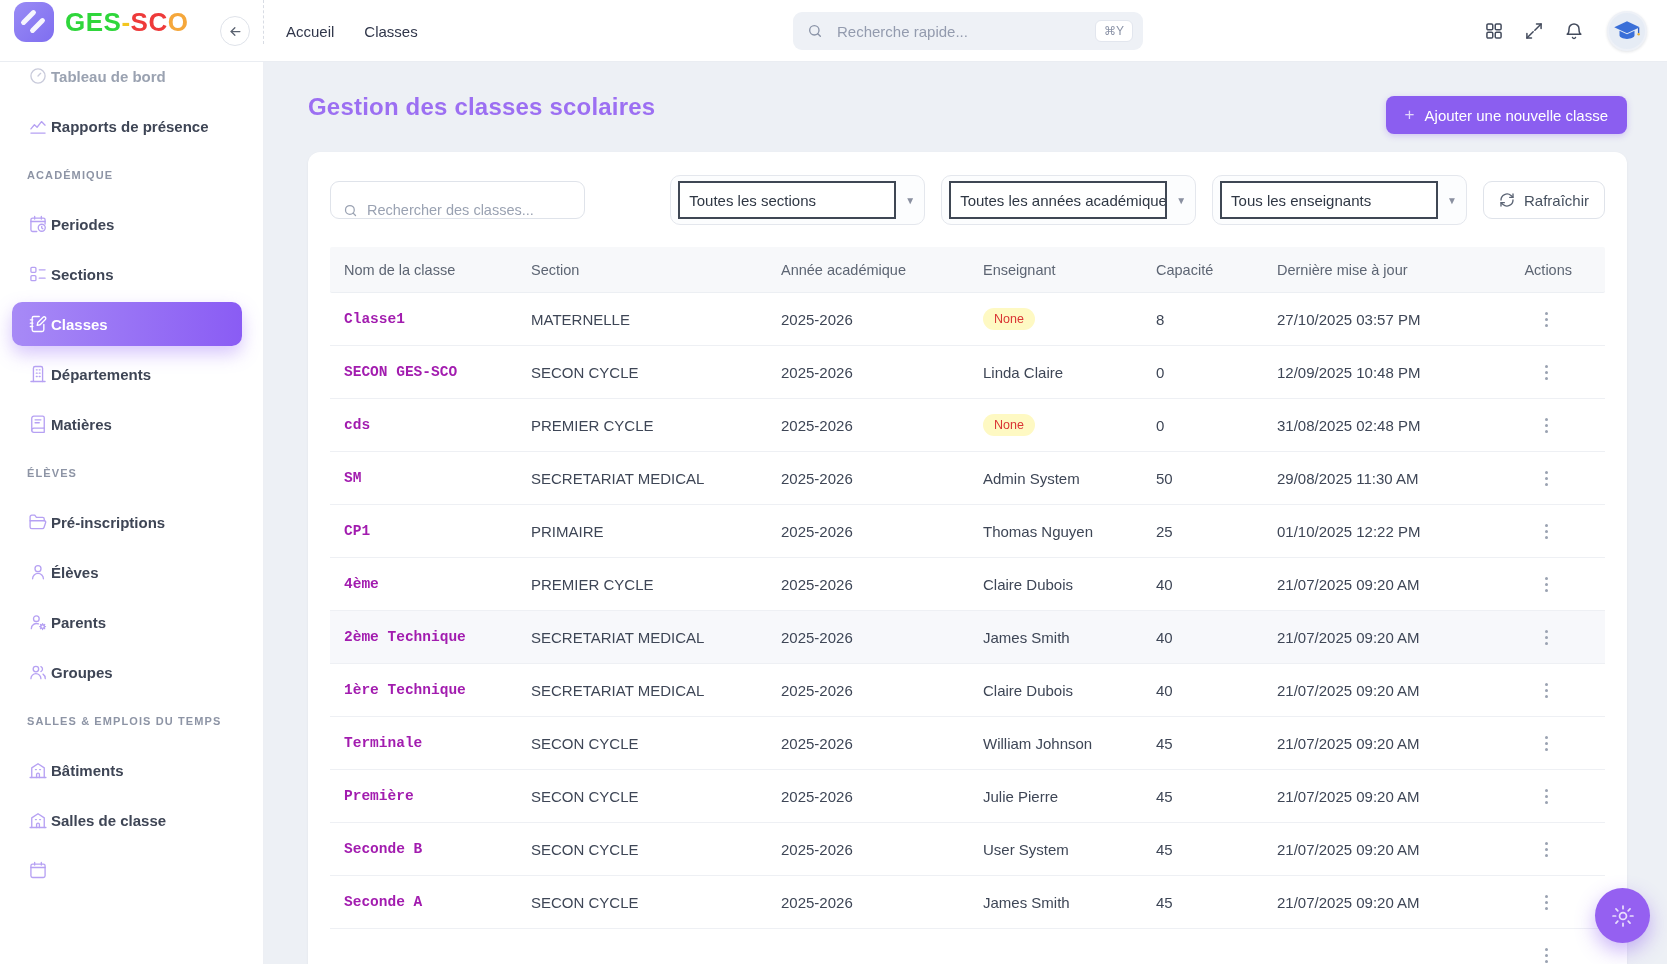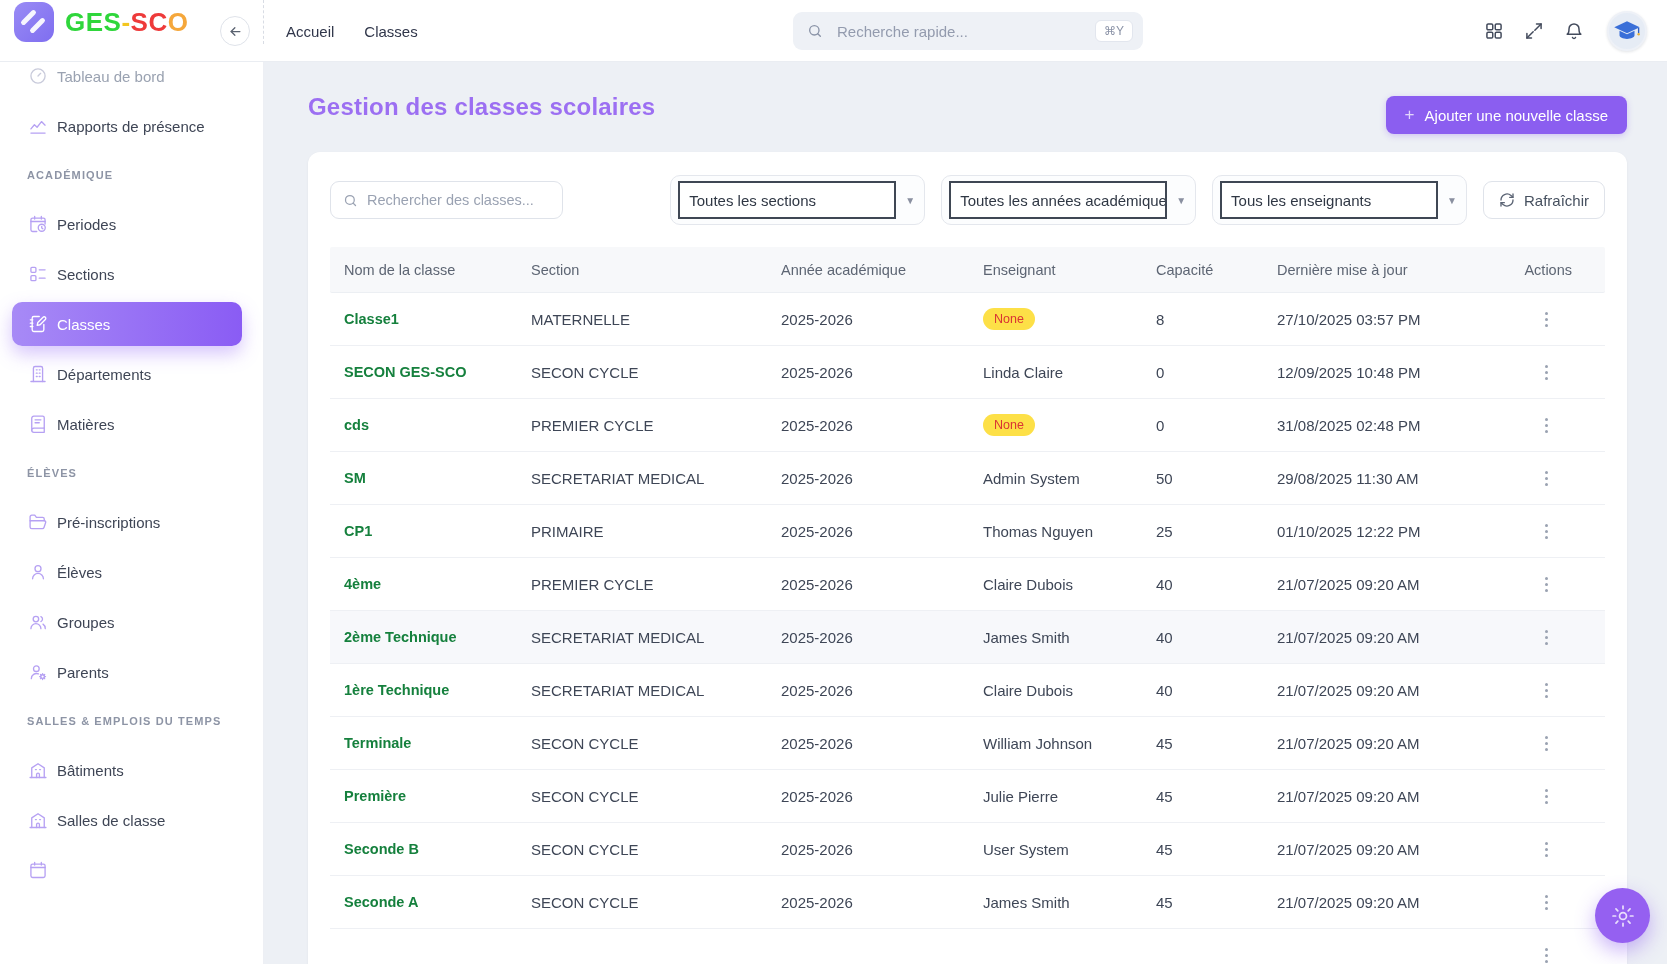--- a/index.html
+++ b/index.html
@@ -23,61 +23,61 @@
   .tb-search input::placeholder { color:#939bae; }
   .kbd-badge { background:#fff; border:1px solid #e2e6ee; border-radius:6px; font-size:12px; color:#8b93a7; padding:4px 8px; line-height:1; }
   .tb-actions { position:absolute; right:20px; top:0; height:62px; display:flex; align-items:center; gap:18px; }
   .tb-icon-btn { width:22px; height:22px; border:none; background:transparent; color:#434b5c; cursor:pointer; display:flex; align-items:center; justify-content:center; padding:0; }
   .avatar { width:40px; height:40px; border-radius:50%; background:#e6ecf5; border:2px solid #eef1f7; box-shadow:0 1px 3px rgba(20,30,60,.12); display:flex; align-items:center; justify-content:center; margin-left:4px; cursor:pointer; }
 
   
   .sidebar { position:absolute; top:62px; left:0; bottom:0; width:264px; background:#fff; border-right:1px solid #edeff4; overflow:hidden; z-index:20; }
   .sidebar-inner { margin-top:-11px; }
   .side-header { height:48px; display:flex; align-items:center; padding-left:27px; font-size:11px; font-weight:600; letter-spacing:1.1px; color:#8d94a5; text-transform:uppercase; }
-  .side-item { height:50px; display:flex; align-items:center; padding-left:27px; gap:9px; font-size:15px; color:#3e4555; cursor:pointer; }
+  .side-item { height:50px; display:flex; align-items:center; padding-left:27px; gap:3px; font-size:15px; color:#3e4555; cursor:pointer;font-weight:bold; }
   .side-item .ic { width:21px; height:21px; color:#b6a1f3; display:flex; align-items:center; justify-content:center; flex:0 0 auto; }
   .side-item.muted { color:#9aa2b1; }
   .side-item.muted .ic { color:#c9cbdb; }
   .side-item.active { height:44px; margin:3px 21px 3px 12px; padding-left:15px; border-radius:10px;
     background:linear-gradient(90deg,#a78af6,#8a5cf4); color:#fff; box-shadow:0 8px 18px rgba(139,92,246,.35); }
   .side-item.active .ic { color:#fff; }
 
   
   .main { position:absolute; left:264px; top:62px; right:0; bottom:0; background:#edf0f5; overflow:hidden; }
   .page-title { position:absolute; left:44px; top:31px; font-size:24px; font-weight:bold; color:#9c6ff2; letter-spacing:.2px; }
   .add-btn { position:absolute; right:40px; top:34px; height:38px; padding:0 19px; background:#8b5ef0; color:#fff; border:none; border-radius:8px; font-size:15px; font-family:inherit; display:flex; align-items:center; gap:10px; cursor:pointer; box-shadow:0 2px 6px rgba(139,94,240,.3); }
   .add-btn .plus { font-size:17px; opacity:.75; font-weight:400; }
 
   .card { position:absolute; left:44px; right:40px; top:90px; bottom:-20px; background:#fff; border-radius:12px; box-shadow:0 1px 3px rgba(16,24,40,.05); }
 
   
   .filters { display:flex; align-items:center; padding:23px 22px 14px 22px; gap:16px; }
-  .cl-search { width:233px; height:38px; border:1px solid #dfe3ea; border-radius:9px; display:flex; align-items:center; padding:0 10px 0 12px; background:#fff; }
+  .cl-search { width:255px; height:38px; border:1px solid #dfe3ea; border-radius:9px; display:flex; align-items:flex-end; padding:0 10px 0 12px; background:#fff; }
   .cl-search svg { color:#9aa2b2; flex:0 0 auto; }
   .cl-search input { flex:1; border:none; outline:none; font-size:14.5px; color:#475063; margin-left:9px; background:transparent; font-family:inherit; }
   .cl-search input::placeholder { color:#9aa2b2; }
   .sel-wrap { border:1px solid #e4e7ed; background:#fcfdfe; border-radius:10px; height:50px; display:flex; align-items:center; padding:0 9px 0 7px; gap:9px;text-align:right; }
   .sel-wrap:first-of-type { margin-left:auto; }
   .sel-box { width:218px; height:38px; border:2px solid #3f4754; background:#fff; display:flex; align-items:center; padding:0 9px; font-size:15px; color:#2f3744; white-space:nowrap; overflow:hidden; cursor:pointer; }
   .sel-arrow { color:#8a90a0; font-size:10px; }
   .refresh-btn { height:38px; padding:0 15px; background:#fff; border:1px solid #dfe3ea; border-radius:9px; display:flex; align-items:center; gap:9px; font-size:15px; color:#46505f; font-family:inherit; cursor:pointer; }
   .refresh-btn svg { color:#5b6474; }
 
   
   .table { margin:8px 22px 0 22px; }
   .t-head, .t-row { display:grid; grid-template-columns:187px 250px 202px 173px 121px 242px minmax(0,1fr); align-items:center; padding-left:14px; }
   .t-head { height:46px; background:#f7f8fa; border-bottom:1px solid #eceff3; font-size:14.5px; color:#5d6573; border-radius:2px; }
   .t-head .th-actions { text-align:right; padding-right:33px; }
   .t-row { height:53px; border-bottom:1px solid #eef0f4; font-size:15px; color:#3e4656; background:#fff; }
   .t-row.hovered { background:#f7f8fb; }
-  .t-row .c-name { font-weight:bold; color:#15803d; font-size:14.5px; }
+  .t-row .c-name { font-weight:bold; color:#a21caf; font-size:14.5px;font-family:Liberation Mono, monospace; }
   .c-actions { display:flex; justify-content:flex-end; padding-right:45px; }
   .dots-btn { width:28px; height:28px; border:none; background:transparent; display:flex; flex-direction:column; align-items:center; justify-content:center; gap:3px; cursor:pointer; }
   .dots-btn i { width:3px; height:3px; border-radius:50%; background:#9aa2b1; }
-  .badge-none { display:inline-block; background:#fde047; color:#d93434; font-size:12.5px; padding:5px 11px; border-radius:999px; line-height:1; }
+  .badge-none { display:inline-block; background:#fef9c3; color:#d93434; font-size:12.5px; padding:5px 11px; border-radius:999px; line-height:1; }
   .t-row.partial { border-bottom:none; }
 
   
   .fab { position:absolute; right:17px; bottom:21px; width:55px; height:55px; border-radius:50%; border:none; background:#9560f1; box-shadow:0 8px 20px rgba(140,90,240,.45); display:flex; align-items:center; justify-content:center; color:#e9defc; cursor:pointer; z-index:40; }
 
   svg { display:block; }
 </style>
 </head>
 <body>
 
@@ -235,38 +235,38 @@
           <svg width="20" height="20" viewBox="0 0 24 24" fill="none" stroke="currentColor" stroke-width="1.6" stroke-linecap="round" stroke-linejoin="round">
             <circle cx="12" cy="8" r="3.6"></circle>
             <path d="M5.5 20.2a6.5 6.5 0 0 1 13 0"></path>
           </svg>
         </span>
         <span>Élèves</span>
       </div>
       <div class="side-item">
         <span class="ic">
           <svg width="20" height="20" viewBox="0 0 24 24" fill="none" stroke="currentColor" stroke-width="1.6" stroke-linecap="round" stroke-linejoin="round">
+            <circle cx="10" cy="8" r="3.4"></circle>
+            <path d="M4 20a6.2 6.2 0 0 1 8.5-5.7"></path>
+            <circle cx="17.5" cy="17.5" r="2.2"></circle>
+            <path d="M17.5 13.9v1.2M17.5 19.9v1.2M14 17.5h1.2M19.8 17.5H21M15 15l.9.9M19.1 19.1l.9.9M20 15l-.9.9M15.9 19.1l-.9.9"></path>
+          </svg>
+        </span>
+        <span>Parents</span>
+      </div>
+      <div class="side-item">
+        <span class="ic">
+          <svg width="20" height="20" viewBox="0 0 24 24" fill="none" stroke="currentColor" stroke-width="1.6" stroke-linecap="round" stroke-linejoin="round">
             <circle cx="9.5" cy="8.5" r="3.3"></circle>
             <path d="M3.5 20a6 6 0 0 1 12 0"></path>
             <path d="M15.5 5.5a3.3 3.3 0 0 1 0 6"></path>
             <path d="M18 14.6a6 6 0 0 1 2.7 5.4"></path>
           </svg>
         </span>
         <span>Groupes</span>
-      </div>
-      <div class="side-item">
-        <span class="ic">
-          <svg width="20" height="20" viewBox="0 0 24 24" fill="none" stroke="currentColor" stroke-width="1.6" stroke-linecap="round" stroke-linejoin="round">
-            <circle cx="10" cy="8" r="3.4"></circle>
-            <path d="M4 20a6.2 6.2 0 0 1 8.5-5.7"></path>
-            <circle cx="17.5" cy="17.5" r="2.2"></circle>
-            <path d="M17.5 13.9v1.2M17.5 19.9v1.2M14 17.5h1.2M19.8 17.5H21M15 15l.9.9M19.1 19.1l.9.9M20 15l-.9.9M15.9 19.1l-.9.9"></path>
-          </svg>
-        </span>
-        <span>Parents</span>
       </div>
       <div class="side-header">SALLES &amp; EMPLOIS DU TEMPS</div>
       <div class="side-item">
         <span class="ic">
           <svg width="20" height="20" viewBox="0 0 24 24" fill="none" stroke="currentColor" stroke-width="1.6" stroke-linecap="round" stroke-linejoin="round">
             <path d="M4.5 21V9.5L12 4.5l7.5 5V21"></path>
             <path d="M2.5 21h19"></path>
             <path d="M10.3 21v-3.5a1.7 1.7 0 0 1 3.4 0V21"></path>
             <path d="M9 11.5h1M14 11.5h1"></path>
           </svg>

